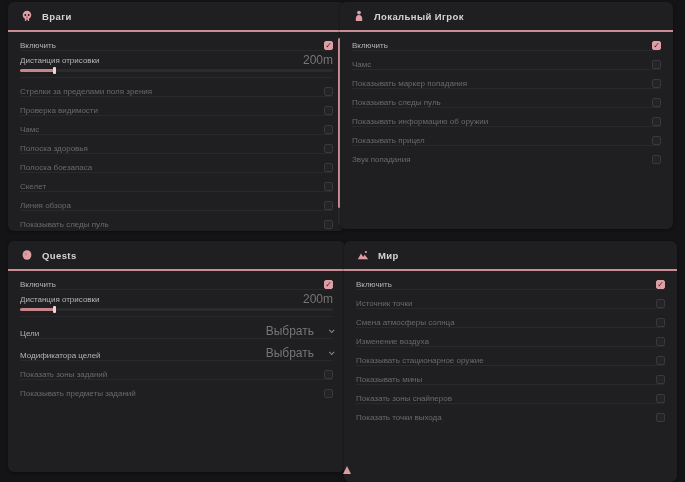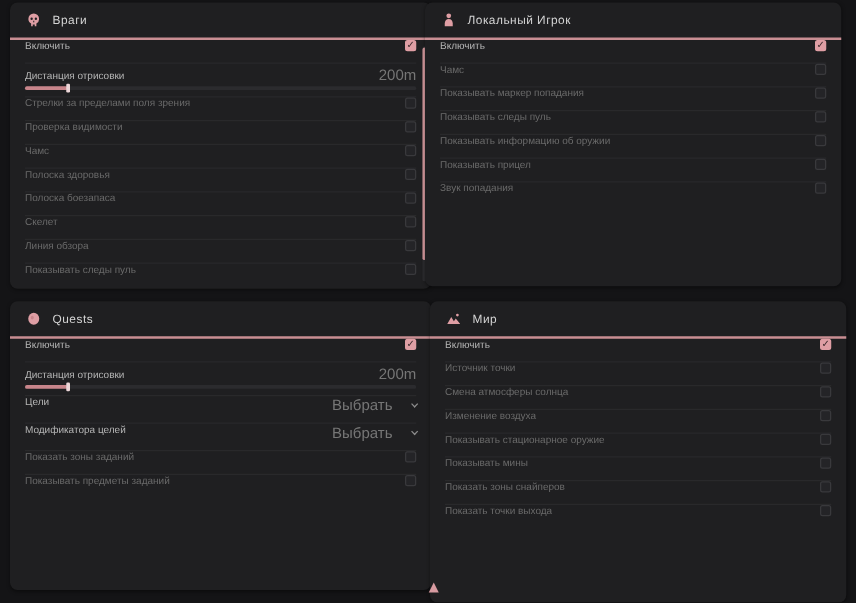--- a/index.html
+++ b/index.html
@@ -17,23 +17,23 @@
   body{background:var(--page-bg);font-family:"Liberation Sans","DejaVu Sans",sans-serif;}
   .screen{position:relative;width:685px;height:482px;overflow:hidden;}
   .panel{position:absolute;background:var(--panel-bg);border-radius:6px;box-shadow:0 1px 3px rgba(0,0,0,.4);}
   #panel-enemies{left:8px;top:2px;width:337px;height:229px;}
   #panel-local-player{left:340px;top:2px;width:333px;height:227px;}
   #panel-quests{left:8px;top:241px;width:337px;height:231px;}
   #panel-world{left:344px;top:241px;width:333px;height:241px;}
   .panel-header{height:30px;display:flex;align-items:center;padding:0 13px;border-bottom:2px solid var(--underline);}
   .panel-header .hicon{width:12px;height:12px;display:inline-flex;}
   .panel-header .hicon svg{width:12px;height:12px;}
-  .panel-title{margin-left:9px;font-size:9.5px;font-weight:normal;color:#d4d4d4;letter-spacing:.4px;}
+  .panel-title{margin-left:9px;font-size:9.5px;font-weight:bold;color:#d4d4d4;letter-spacing:.4px;}
   .rows{padding:0 12px;}
-  .row{display:flex;align-items:flex-start;justify-content:space-between;height:19px;border-bottom:1px solid var(--sep);}
+  .row{display:flex;align-items:flex-end;justify-content:space-between;height:19px;border-bottom:1px solid var(--sep);}
   .row:last-child{border-bottom:1px solid transparent;}
   .row .lbl{font-size:8px;color:var(--label-off);white-space:nowrap;}
   .row.on .lbl{color:var(--label-on);}
   .cb{width:9px;height:9px;border-radius:2px;background:#242427;border:1px solid #39393c;flex:0 0 auto;
       display:flex;align-items:center;justify-content:center;}
   .cb.checked{background:var(--accent);border-color:var(--accent);}
   .cb .tick{font-size:8px;line-height:8px;color:#3a282b;font-weight:bold;transform:translateY(-.5px);}
   .row.slider-row{flex-direction:column;align-items:stretch;justify-content:flex-start;height:27px;padding-top:3px;}
   .slider-line1{display:flex;justify-content:space-between;align-items:center;height:12px;}
   .val{font-size:12px;color:var(--value);}

